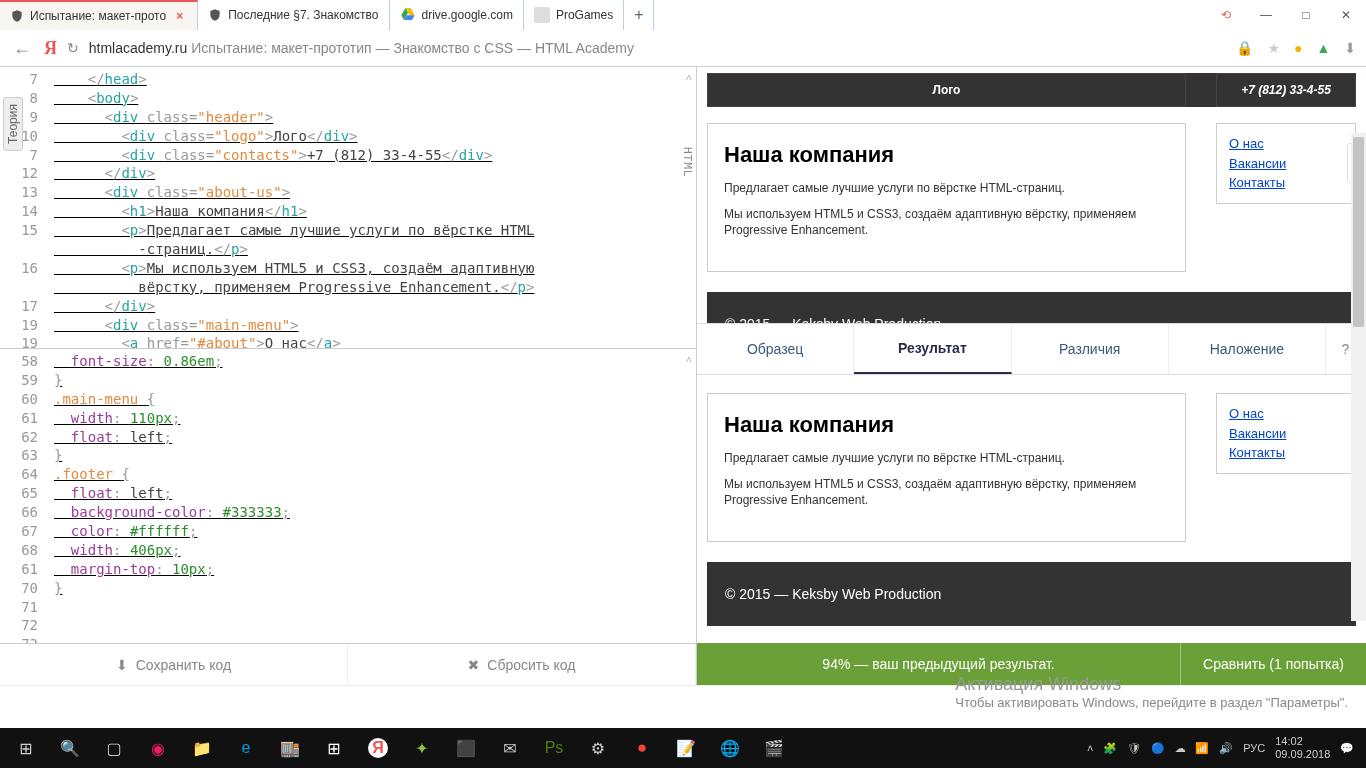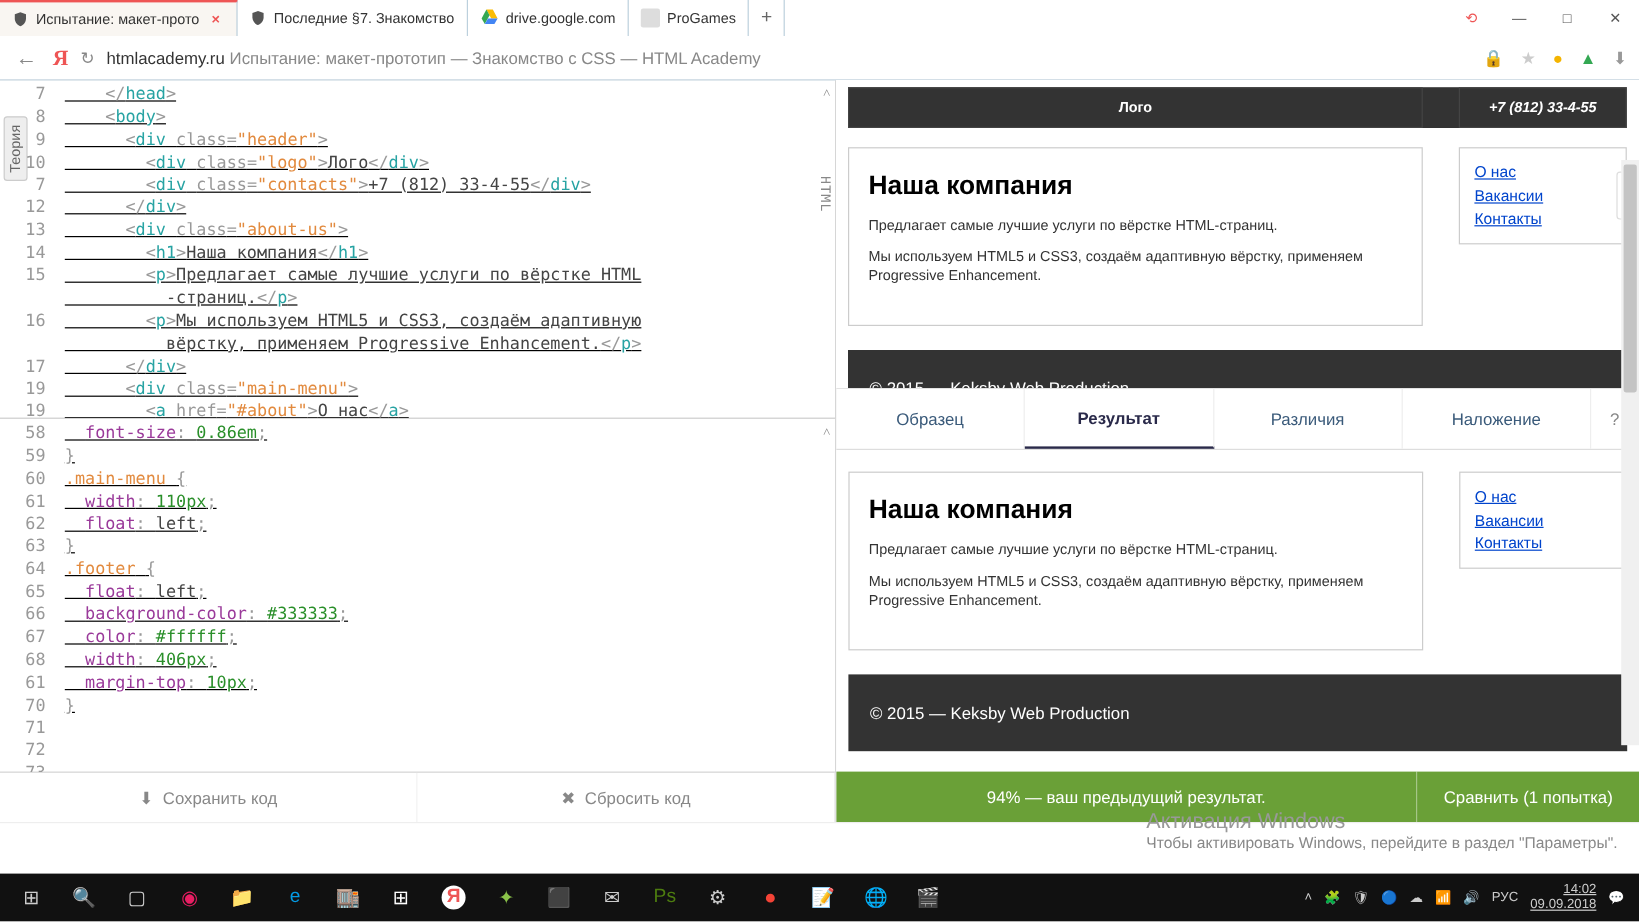--- a/index.html
+++ b/index.html
@@ -80,21 +80,21 @@
 
 
 .watermark { position: absolute; right: 18px; bottom: 58px; color: #888; font-size: 13px; text-align: left; pointer-events: none; }
 .watermark .wm-title { font-size: 18px; color: #999; }
 
 
 .taskbar { position: absolute; bottom: 0; left: 0; right: 0; height: 40px; background: #111; display: flex; align-items: center; padding: 0 4px; }
 .taskbar .tb-item { width: 44px; height: 40px; display: flex; align-items: center; justify-content: center; color: #ccc; font-size: 16px; cursor: pointer; }
 .taskbar .tb-spacer { flex: 1; }
 .taskbar .tray { display: flex; align-items: center; gap: 10px; color: #ccc; font-size: 11px; padding-right: 8px; }
-.taskbar .clock { text-align: right; line-height: 1.2; text-decoration: underline; }
+.taskbar .clock { text-align: left; line-height: 1.2; }
 
 .shield-icon { width: 14px; height: 14px; display: inline-block; }
 .shield-icon svg { width: 100%; height: 100%; }
 .gdrive-icon svg { width: 16px; height: 16px; }
 
 .footer-yandex { height: 24px; padding: 4px 12px; color: #aaa; font-size: 11px; border-top: 1px solid #eee; background:#fff;}
 
 .scrollbar-v { position: absolute; right: 0; top: 66px; width: 15px; bottom: 64px; background: #f0f0f0; }
 .scrollbar-v .thumb { position: absolute; left: 2px; right: 2px; top: 4px; height: 190px; background: #c4c4c4; border-radius: 2px; }
 </style>

